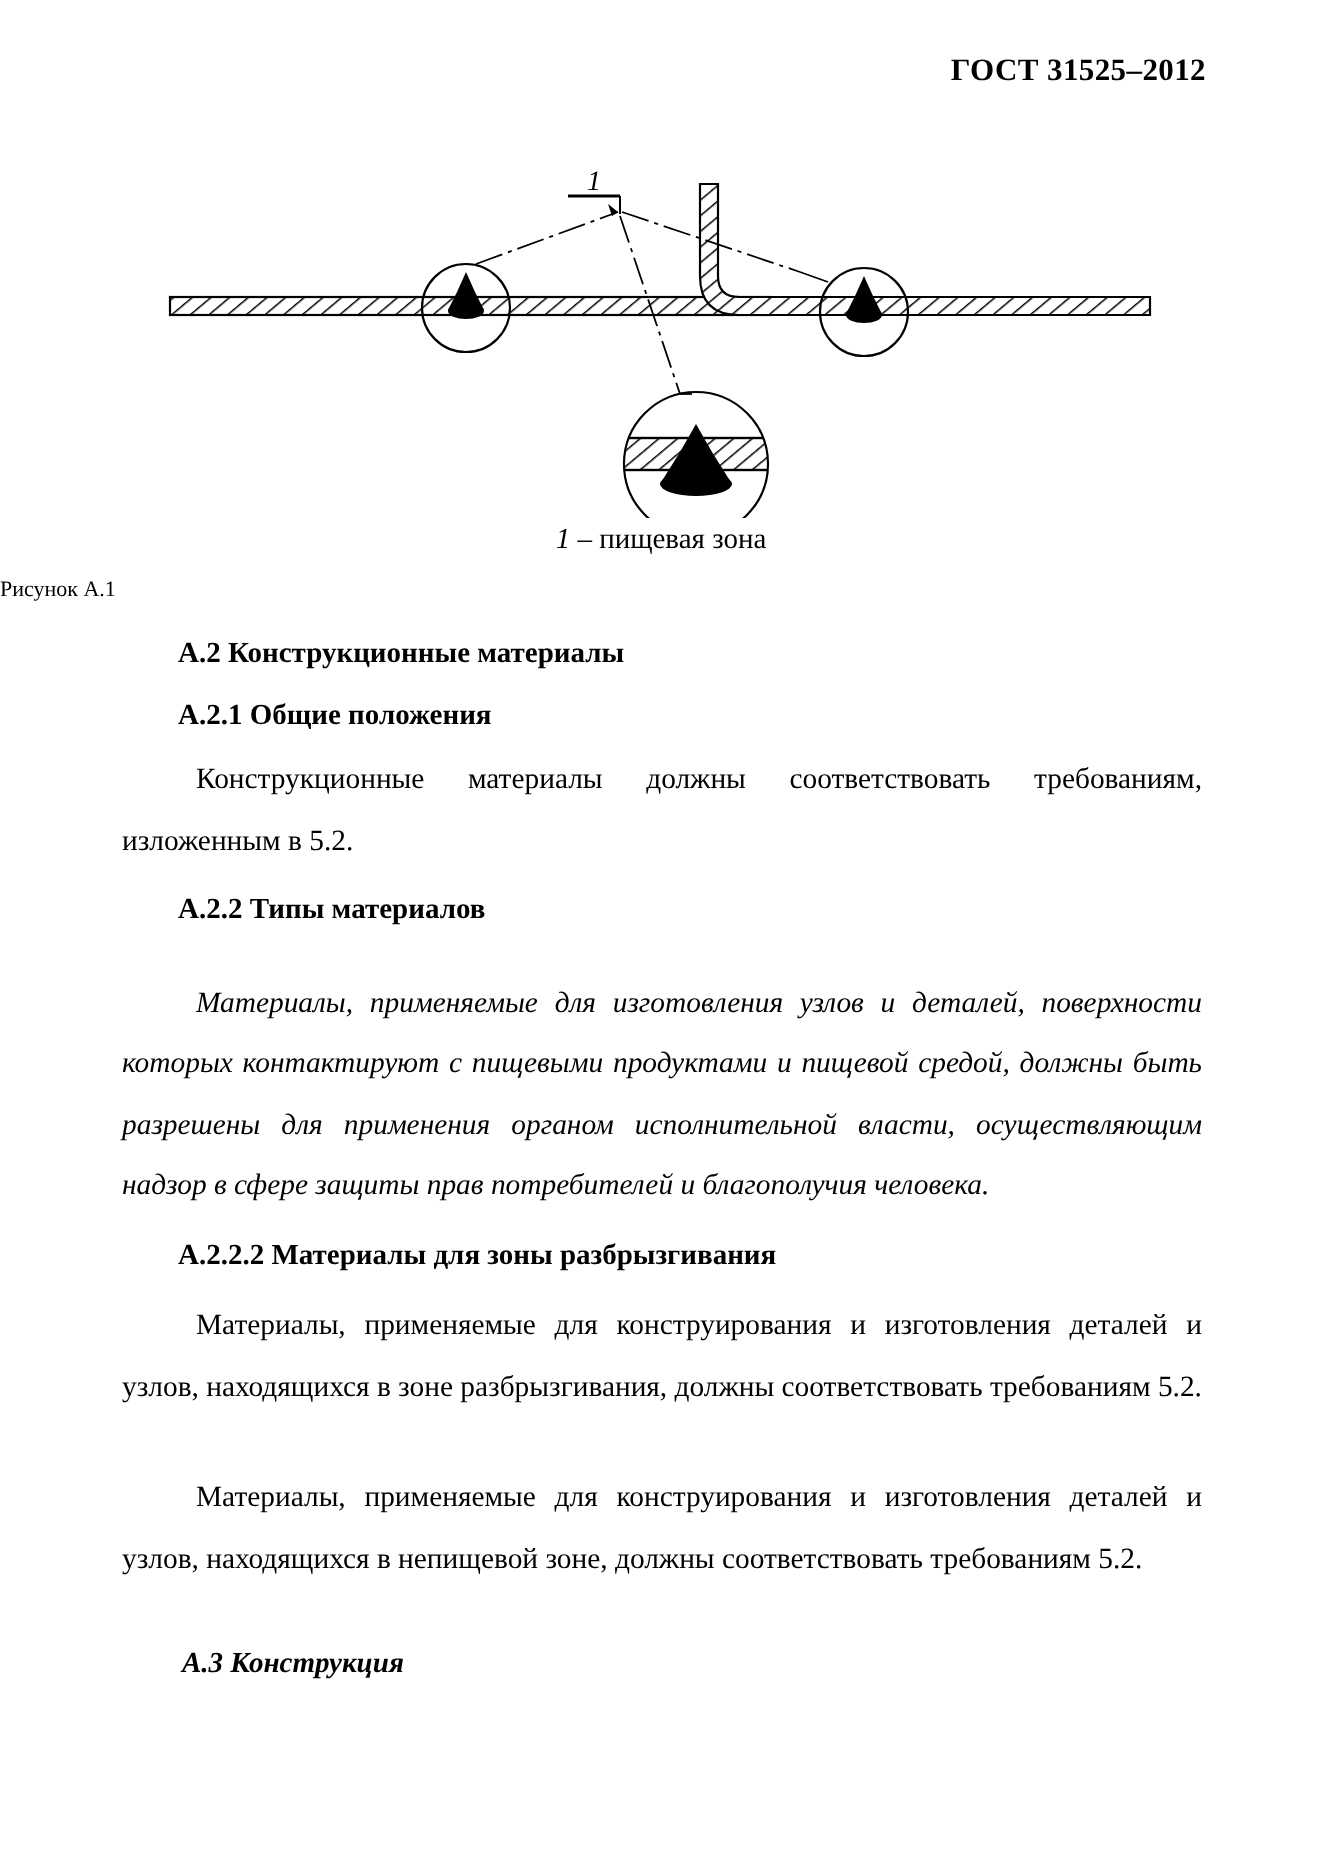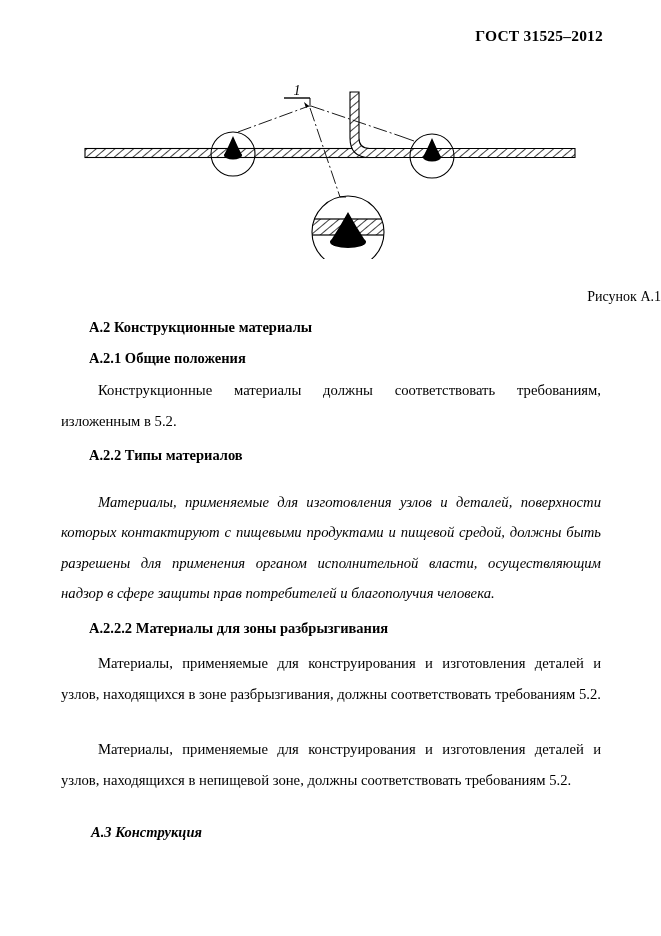--- a/index.html
+++ b/index.html
@@ -55,22 +55,22 @@
     font-size: 14.5px;
   }
   .figure-legend .item-num {
     font-style: italic;
   }
   .figure-caption {
     position: absolute;
     left: 0;
     top: 289px;
     width: 661px;
-    text-align: right;
-    font-size: 14px;
+    text-align: left;
+    font-size: 11px;
   }
 
   
   .content {
     position: absolute;
     left: 61px;
     top: 320px;
     width: 540px;
   }
 
@@ -206,20 +206,25 @@
       </g>
 
       <path d="M 239 22 L 234 18 L 236 24 Z" fill="#000000"></path>
 
       <line x1="214" y1="14" x2="240" y2="14" stroke="#000000" stroke-width="1.4"></line>
       <line x1="240" y1="14" x2="240" y2="23" stroke="#000000" stroke-width="1.0"></line>
       <text x="227" y="11" font-family="Liberation Serif, serif" font-size="14" font-style="italic" fill="#000000" text-anchor="middle">1</text>
     </svg>
   </div>
 
+  <div class="figure-legend">
+    <span class="item-num">1</span>
+    <span>–</span>
+    <span>пищевая зона</span>
+  </div>
 
   <div class="figure-caption">Рисунок А.1</div>
 
   <div class="content">
 
     <h2 class="sec">А.2 Конструкционные материалы</h2>
     <div class="sp-a"></div>
 
     <h2 class="sec">А.2.1 Общие положения</h2>
     <div class="sp-b"></div>

